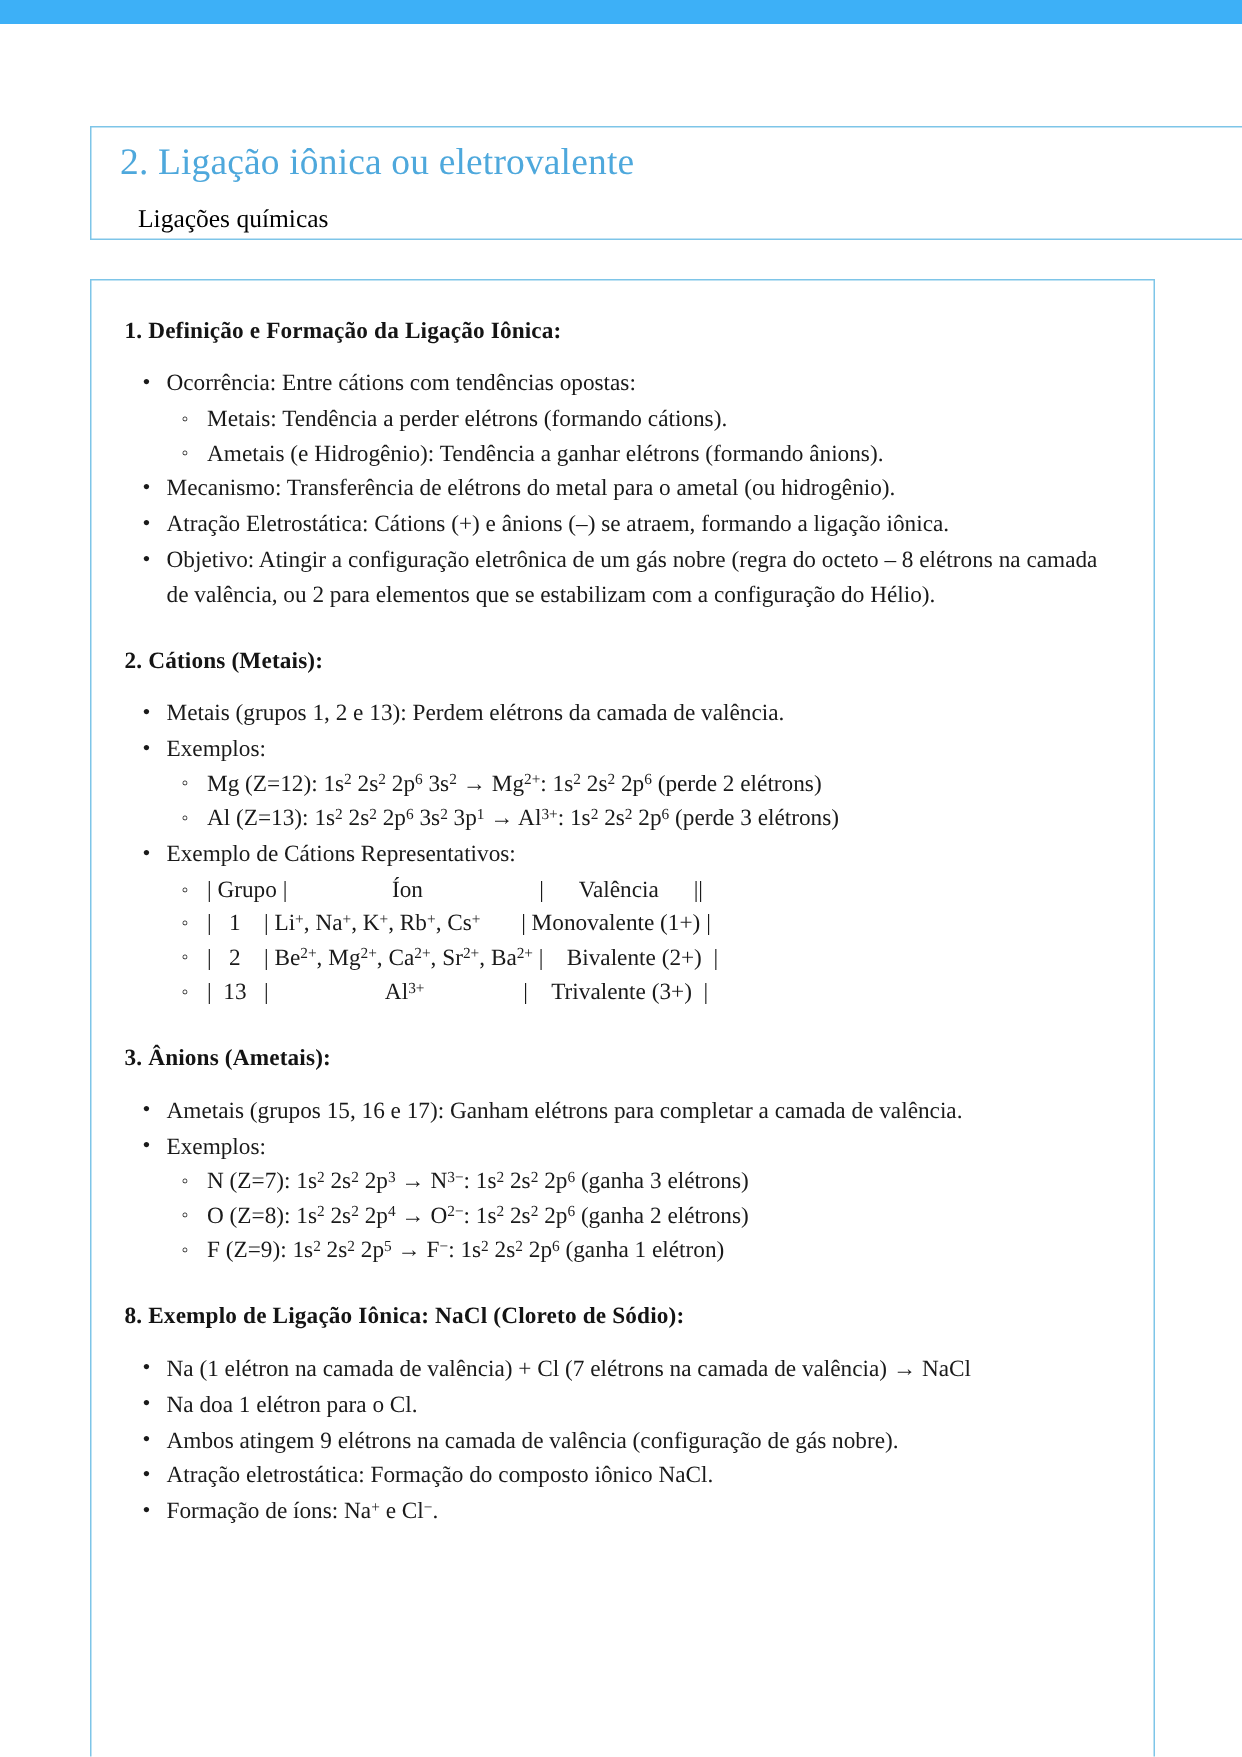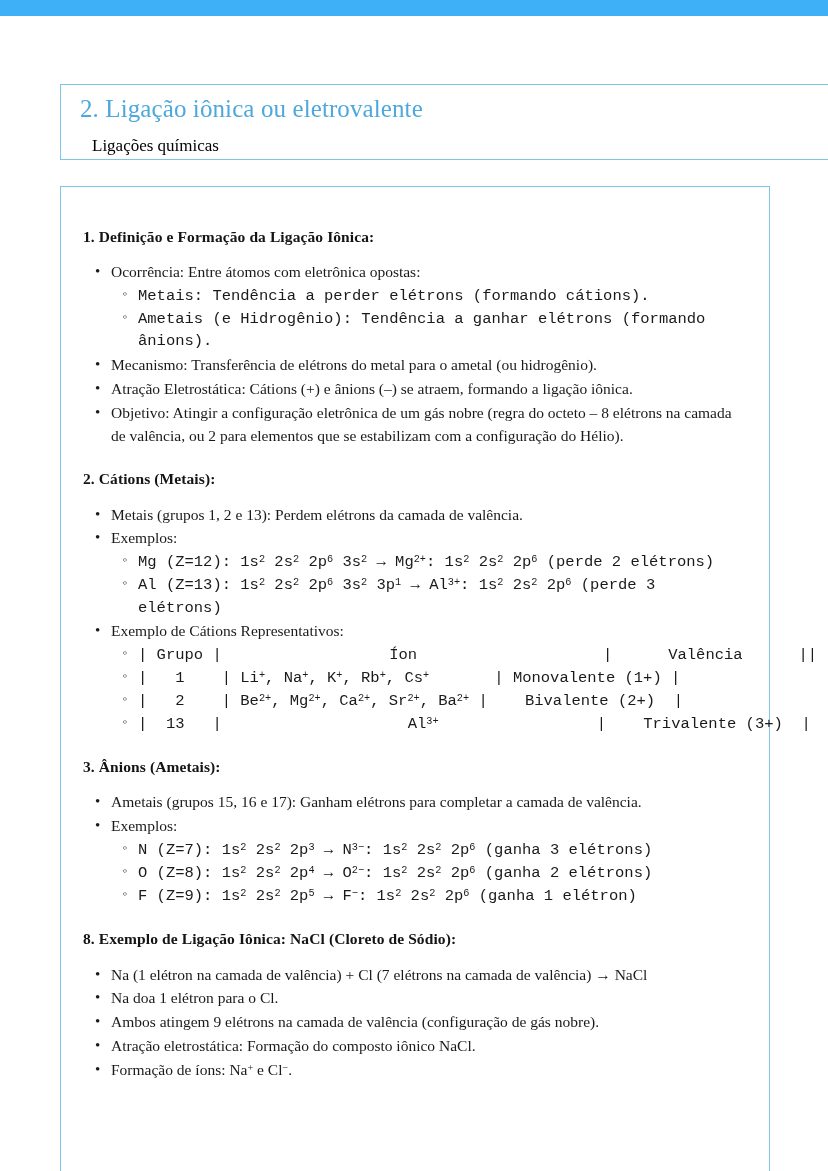--- a/index.html
+++ b/index.html
@@ -66,21 +66,21 @@
     box-sizing: border-box;
     border: 1px solid #7EC5E8;
     border-bottom: none;
     background: #ffffff;
     padding: 24px 26px 30px 22px;
   }
 
   h2.section-heading {
     font-size: 15.5px;
     font-weight: bold;
-    margin: 16px 0 14px 0;
+    margin: 0 0 14px 0;
     padding: 0;
     line-height: 1.3;
     color: #141414;
     letter-spacing: 0.1px;
   }
   .section + .section {
     margin-top: 22px;
   }
 
   ul.lvl1 {
@@ -104,21 +104,20 @@
     font-size: 15px;
     line-height: 1.47;
     color: #1a1a1a;
   }
   ul.lvl1 > li.nobullet::before { content: ""; }
 
   ul.lvl2 {
     list-style: none;
     margin: 0;
     padding: 0;
-    font-family: Liberation Mono, monospace;
   }
   ul.lvl2 > li {
     position: relative;
     padding-left: 27px;
     font-size: 15.5px;
     line-height: 1.47;
     margin: 0;
     color: #1a1a1a;
   }
   ul.lvl2 > li::before {
@@ -154,21 +153,21 @@
 <div class="title-card">
   <h1 class="doc-title">2. Ligação iônica ou eletrovalente</h1>
   <div class="doc-subtitle">Ligações químicas</div>
 </div>
 
 <div class="content-card">
   <div id="sections-root">
       <div class="section">
         <h2 class="section-heading">1. Definição e Formação da Ligação Iônica:</h2>
         <ul class="lvl1">
-          <li>Ocorrência: Entre átomos com eletrônica opostas:</li>
+          <li>Ocorrência: Entre cátions com tendências opostas:</li>
           <li class="nobullet">
             <ul class="lvl2">
               <li>Metais: Tendência a perder elétrons (formando cátions).</li>
               <li>Ametais (e Hidrogênio): Tendência a ganhar elétrons (formando ânions).</li>
             </ul>
           </li>
           <li>Mecanismo: Transferência de elétrons do metal para o ametal (ou hidrogênio).</li>
           <li>Atração Eletrostática: Cátions (+) e ânions (–) se atraem, formando a ligação iônica.</li>
           <li>Objetivo: Atingir a configuração eletrônica de um gás nobre (regra do octeto – 8 elétrons na camada de valência, ou 2 para elementos que se estabilizam com a configuração do Hélio).</li>
         </ul>

